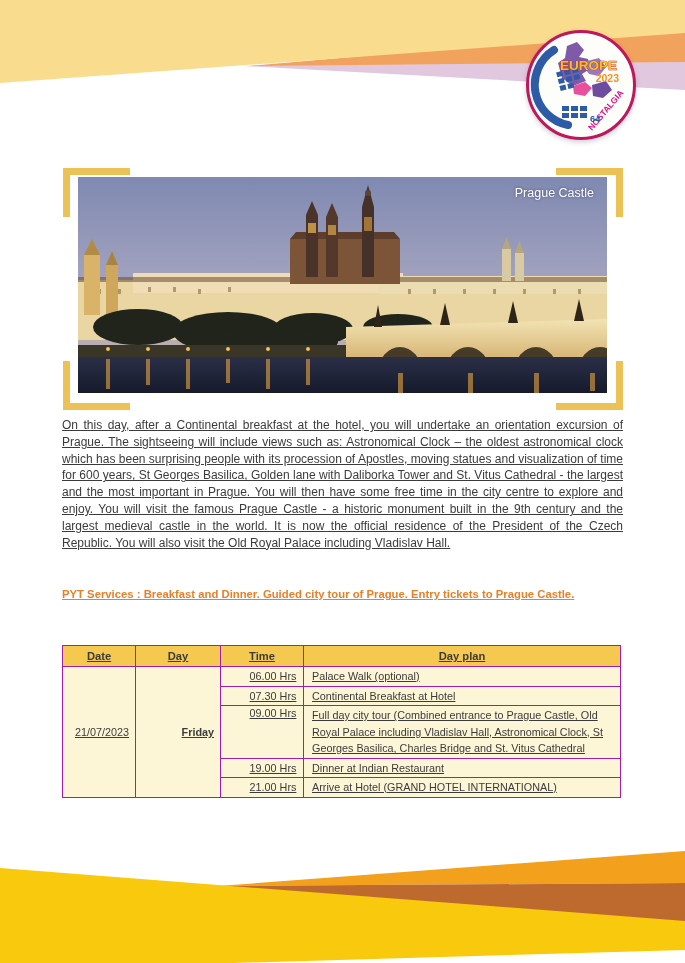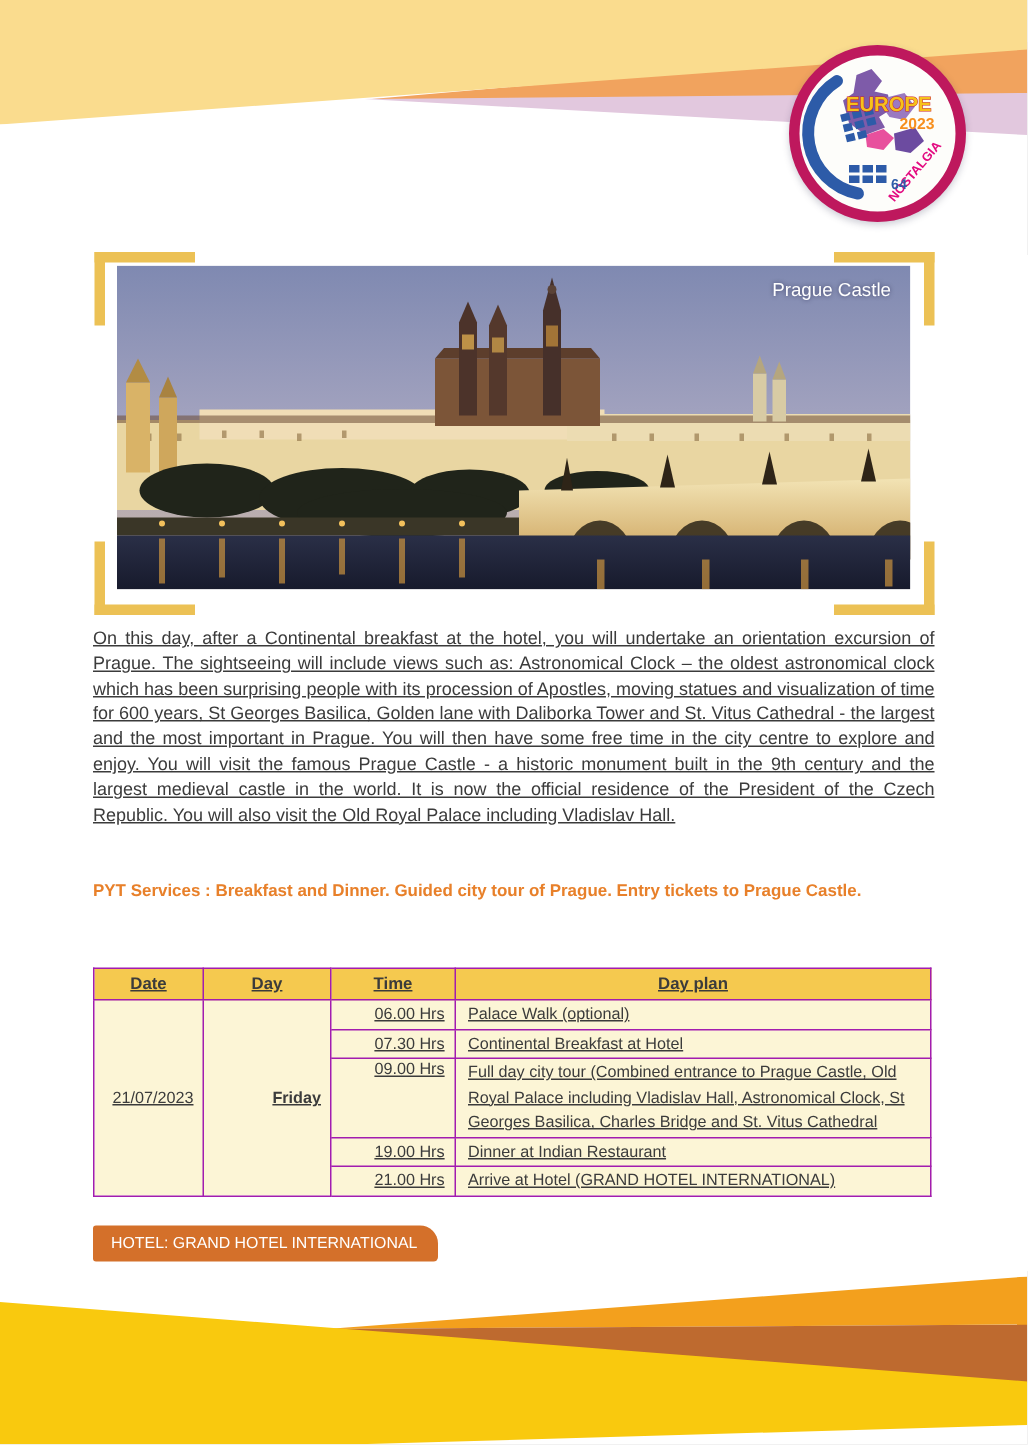--- a/index.html
+++ b/index.html
@@ -8,21 +8,21 @@
 
   
   .decor-top{position:absolute;top:0;left:0;width:685px;height:110px;}
   .decor-top div{position:absolute;inset:0;}
   .band-lavender{background:#e2c8de;clip-path:polygon(243px 66px,685px 56px,685px 90px);}
   .band-orange{background:#f1a35e;clip-path:polygon(248px 66px,685px 28px,685px 62px);}
   .band-yellow{background:#fadc8e;clip-path:polygon(0 0,685px 0,685px 33px,0 83px);}
 
   
   .logo{position:absolute;left:526px;top:30px;width:104px;height:104px;border-radius:50%;
-        background:#fdfdfa;border:7px solid #be185d;box-shadow:0 2px 5px rgba(60,60,90,.25);z-index:5;}
+        background:#fdfdfa;border:3px solid #be185d;box-shadow:0 2px 5px rgba(60,60,90,.25);z-index:5;}
   .logo svg{position:absolute;inset:0;}
 
   
   .header-bar{position:absolute;left:62px;top:121px;width:375px;height:25px;
               background:linear-gradient(90deg,#9b1a1e 0%,#c9262b 100%);}
   .header-title{position:absolute;left:13px;top:0;height:25px;line-height:25px;
                 color:#fff;font-size:12.3px;font-weight:bold;white-space:nowrap;}
   .date-tab{position:absolute;right:0;top:0;width:86px;height:25px;background:#f7941e;
             clip-path:polygon(17px 0,86px 0,86px 25px,0 25px);}
   .date-tab span{display:block;text-align:center;padding-left:10px;height:25px;line-height:25px;
@@ -38,21 +38,21 @@
   
   .photo{position:absolute;left:78px;top:177px;width:529px;height:216px;overflow:hidden;}
   .photo-caption{position:absolute;top:9px;right:13px;color:#ffffff;font-size:12.5px;
                  text-shadow:0 0 3px rgba(0,0,40,.5);}
 
   
   .para{position:absolute;left:62px;width:561px;font-size:12px;line-height:16.8px;text-align:justify;text-decoration:underline;}
   .para1{top:417px;}
   .para2{top:560px;white-space:nowrap;text-align:left;}
   .services{position:absolute;left:62px;top:588px;width:575px;font-size:11.3px;font-weight:bold;
-            color:#e8802a;white-space:nowrap;}
+            color:#e8802a;white-space:nowrap;text-decoration:underline;}
 
   
   .itinerary{position:absolute;left:62px;top:645px;border-collapse:collapse;table-layout:fixed;
              font-size:10.8px;color:#3b3b3b;}
   .itinerary th,.itinerary td{border:1px solid #a21caf;padding:1px 6px;vertical-align:middle;text-decoration:underline;}
   .itinerary th{background:#f5c94f;height:18px;font-size:11.2px;font-weight:bold;text-align:center;}
   .itinerary td{background:#fcf5d6;}
   .itinerary td.c{text-align:right;}
   .itinerary td.time{text-align:center;height:15px;padding-left:28px;}
   .itinerary td.plan{text-align:left;line-height:16.5px;padding-left:8px;}
@@ -286,21 +286,20 @@
         <td class="time">19.00 Hrs</td>
         <td class="plan">Dinner at Indian Restaurant</td>
       </tr>
       <tr>
         <td class="time">21.00 Hrs</td>
         <td class="plan">Arrive at Hotel (GRAND HOTEL INTERNATIONAL)</td>
       </tr>
     </tbody>
   </table>
 
-  <div class="hotel-bar">HOTEL: GRAND HOTEL INTERNATIONAL</div>
 
   <div class="decor-bottom">
     <div class="bottom-orange"></div>
     <div class="bottom-rust"></div>
     <div class="bottom-yellow"></div>
   </div>
 
 </div>
 
 </body></html>

